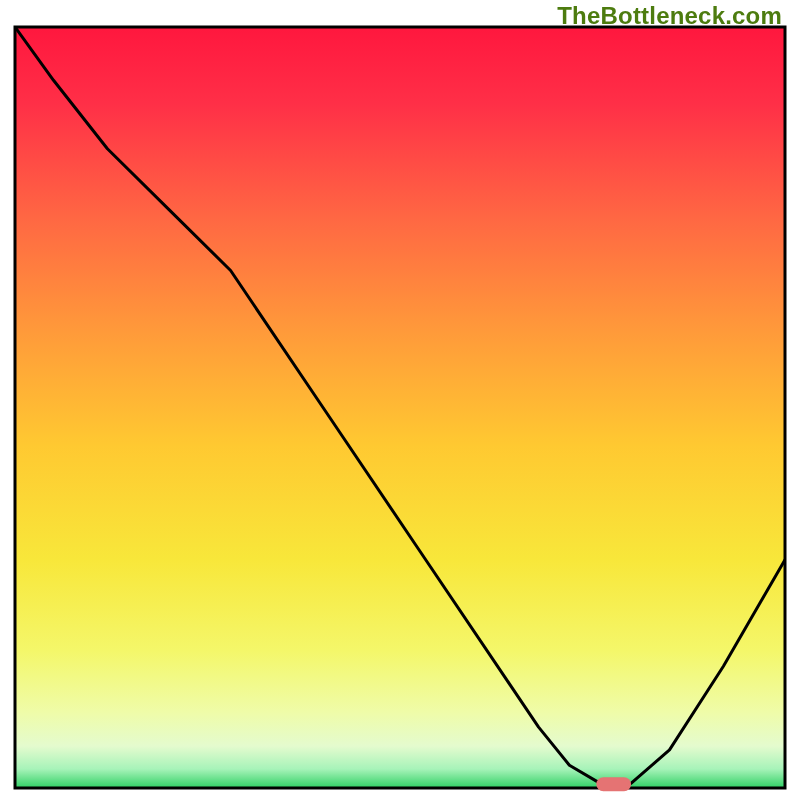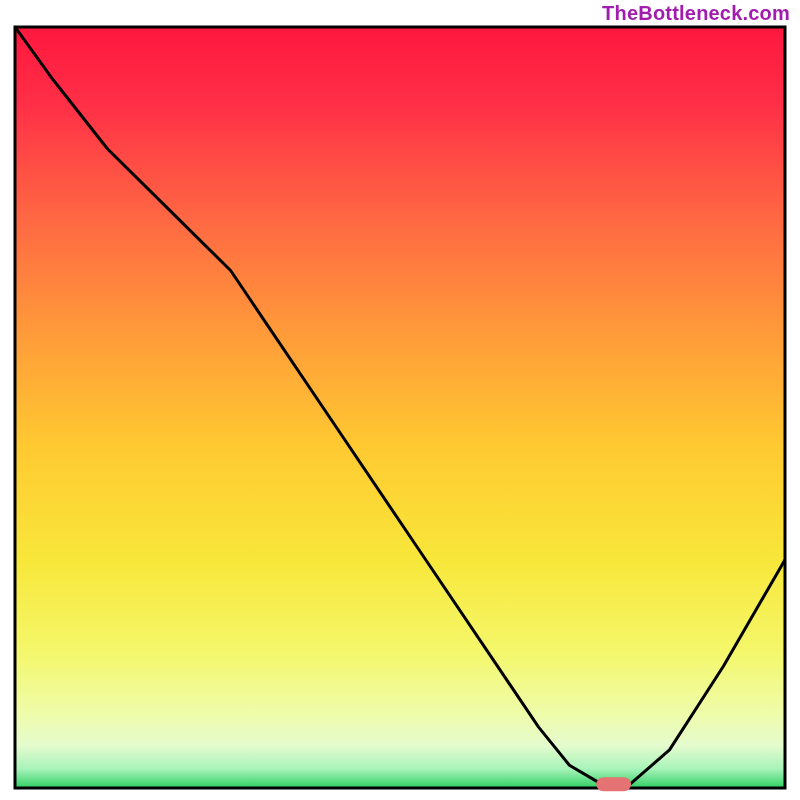--- a/index.html
+++ b/index.html
@@ -12,24 +12,24 @@
     font-family: Arial, Helvetica, sans-serif;
   }
   .stage {
     position: relative;
     width: 800px;
     height: 800px;
   }
   .watermark {
     position: absolute;
     top: 2px;
-    right: 10px;
-    font-size: 20px;
+    right: 18px;
+    font-size: 24px;
     font-weight: 600;
-    color: #a21caf;
+    color: #4d7c0f;
     letter-spacing: 0.2px;
   }
   svg.plot-svg {
     position: absolute;
     left: 0;
     top: 0;
   }
 </style>
 </head>
 <body>

